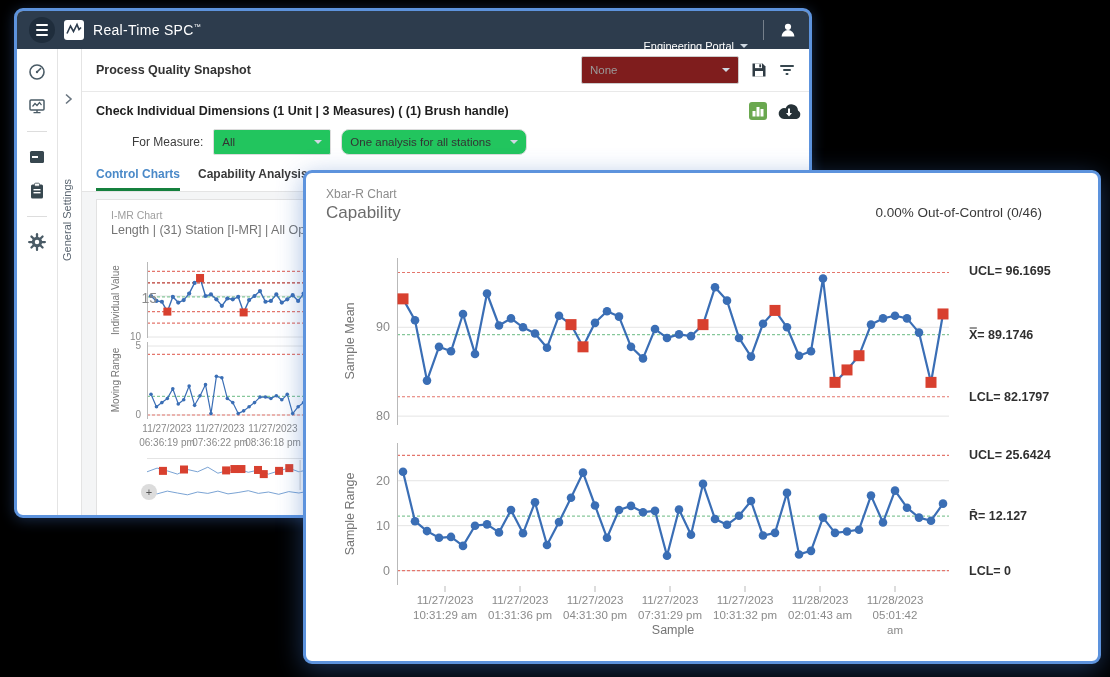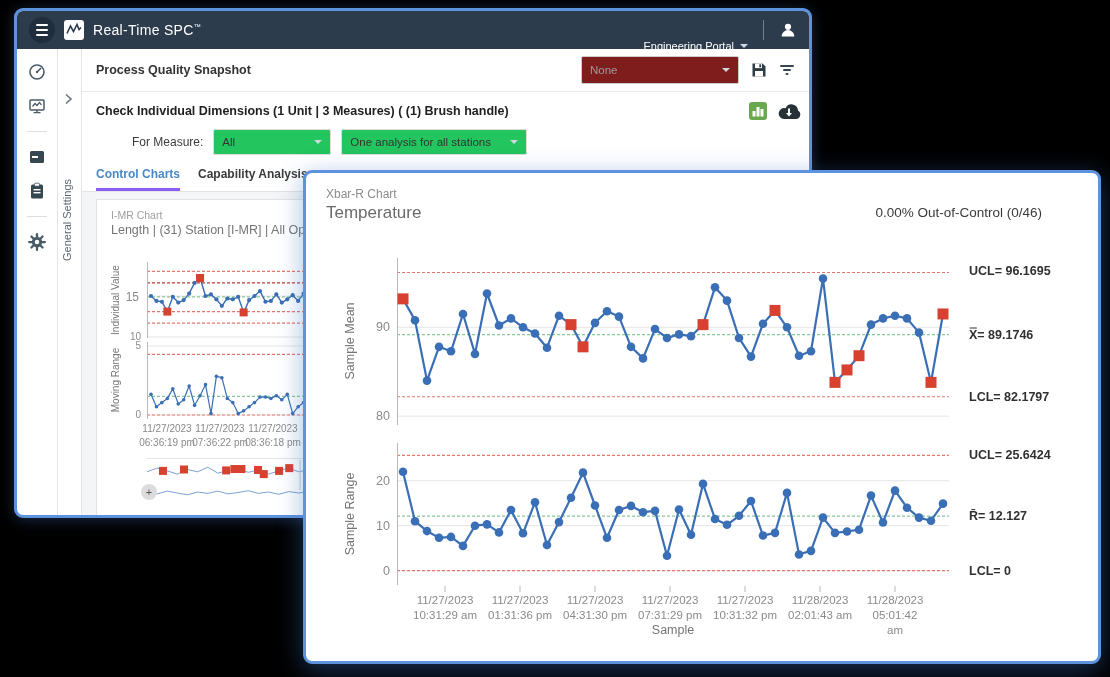--- a/index.html
+++ b/index.html
@@ -41,21 +41,21 @@
   .select.gray{background:#22c55e;border-color:#dcdcdc;color:#333;height:24px;}
   .icon-btn{cursor:pointer;display:flex;align-items:center;}
 
   .section{padding:10px 8px 0 14px;}
   .section-title-row{display:flex;align-items:center;}
   .section-title{font-size:12.5px;font-weight:700;color:#1f1f1f;flex:1;}
   .controls-row{display:flex;align-items:center;margin-top:9px;gap:10px;}
   .for-measure{font-size:12px;color:#3c3c3c;margin-left:36px;}
   .tabs-row{display:flex;gap:18px;margin-top:12px;}
   .tab{font-size:12px;color:#3a3a3a;font-weight:700;padding-bottom:7px;cursor:pointer;}
-  .tab.active{color:#4a89c8;border-bottom:3px solid #8b5cf6;}
+  .tab.active{color:#4a89c8;border-bottom:3px solid #15803d;}
 
   .chart-panel{flex:1;background:#f4f5f6;border-top:1px solid #e4e4e4;overflow:hidden;}
   .chart-card{position:relative;margin:7px 14px;height:318px;background:#fff;border:1px solid #e2e2e2;}
   .mini-title{position:absolute;left:14px;top:9px;font-size:10.5px;color:#9e9e9e;}
   .mini-subtitle{position:absolute;left:14px;top:23px;font-size:12.5px;color:#757575;}
   .vtext{position:absolute;transform:translate(-50%,-50%) rotate(-90deg);white-space:nowrap;color:#757575;}
   .tick-label{position:absolute;text-align:right;color:#8a8a8a;}
   .xlabel{position:absolute;text-align:center;color:#8a8a8a;transform:translateX(-50%);}
   .zoom-btn{position:absolute;left:44px;top:284px;width:16px;height:16px;border-radius:50%;background:#dcdcdc;
             color:#555;font-size:11px;line-height:16px;text-align:center;cursor:pointer;}
@@ -192,21 +192,21 @@
                   </g>
               </svg>
             </span>
           </div>
           <div class="controls-row">
             <span class="for-measure">For Measure:</span>
             <div class="select gray" style="width:100px;">
               <span>All</span>
                 <span class="caret"></span>
             </div>
-            <div class="select gray" style="width:168px;">
+            <div class="select gray" style="width:168px;border-radius:8px;">
               <span>One analysis for all stations</span>
                 <span class="caret"></span>
             </div>
           </div>
           <div class="tabs-row">
             <span class="tab active">Control Charts</span>
             <span class="tab" style="font-weight:700;">Capability Analysis</span>
           </div>
         </div>
 
@@ -317,35 +317,35 @@
                   <rect x="75.112" y="8.420000000000002" width="8" height="8" fill="#d8402f"></rect>
                   <rect x="83.406" y="7.039999999999999" width="8" height="8" fill="#d8402f"></rect>
                   <rect x="90.42399999999999" y="7.039999999999999" width="8" height="8" fill="#d8402f"></rect>
                   <rect x="107.01199999999999" y="7.960000000000001" width="8" height="8" fill="#d8402f"></rect>
                   <rect x="112.75399999999999" y="12.099999999999998" width="8" height="8" fill="#d8402f"></rect>
                   <rect x="128.066" y="8.88" width="8" height="8" fill="#d8402f"></rect>
                   <rect x="138.274" y="6.119999999999999" width="8" height="8" fill="#d8402f"></rect>
                 </svg></div>
             <div class="zoom-btn">+</div>
           <span class="tick-label" style="left: 26px; top: 131.016px; width: 18px; font-size: 10px;">10</span>
-              <span class="tick-label" style="left: 24px; top: 90.0237px; width: 18px; font-size: 12px;">15</span>
+              <span class="tick-label" style="left: 42px; top: 90.0237px; width: 18px; font-size: 14px;">15</span>
               <span class="tick-label" style="left: 26px; top: 208.998px; width: 18px; font-size: 10px;">0</span>
               <span class="tick-label" style="left: 26px; top: 140.002px; width: 18px; font-size: 10px;">5</span>
               <span class="xlabel" style="left: 70px; top: 222px; font-size: 10px; line-height: 13.5px;">11/27/2023<br>06:36:19 pm</span>
               <span class="xlabel" style="left: 123px; top: 222px; font-size: 10px; line-height: 13.5px;">11/27/2023<br>07:36:22 pm</span>
               <span class="xlabel" style="left: 176px; top: 222px; font-size: 10px; line-height: 13.5px;">11/27/2023<br>08:36:18 pm</span>
             </div>
         </div>
       </div>
     </div>
   </div>
 
   <div class="window" id="overlay-window">
     <span class="ov-type">Xbar-R Chart</span>
-    <span class="ov-title">Temperature</span>
+    <span class="ov-title">Capability</span>
     <div class="ov-stats">
       <span class="ov-stat">0.00% Out-of-Control (0/46)</span>
     </div>
 
     <span class="vtext" style="left:44px;top:168px;font-size:12.5px;">Sample Mean</span>
     <span class="vtext" style="left:44px;top:341px;font-size:12.5px;">Sample Range</span>
 
     <div class="svg-host" id="xbar-host" style="left:91px;top:85px;"><svg width="552" height="167">
           <line x1="0" x2="552" y1="158.11702127659575" y2="158.11702127659575" stroke="#e4e4e4" stroke-width="1"></line>
           <line x1="0" x2="552" y1="69.28723404255318" y2="69.28723404255318" stroke="#e4e4e4" stroke-width="1"></line>

